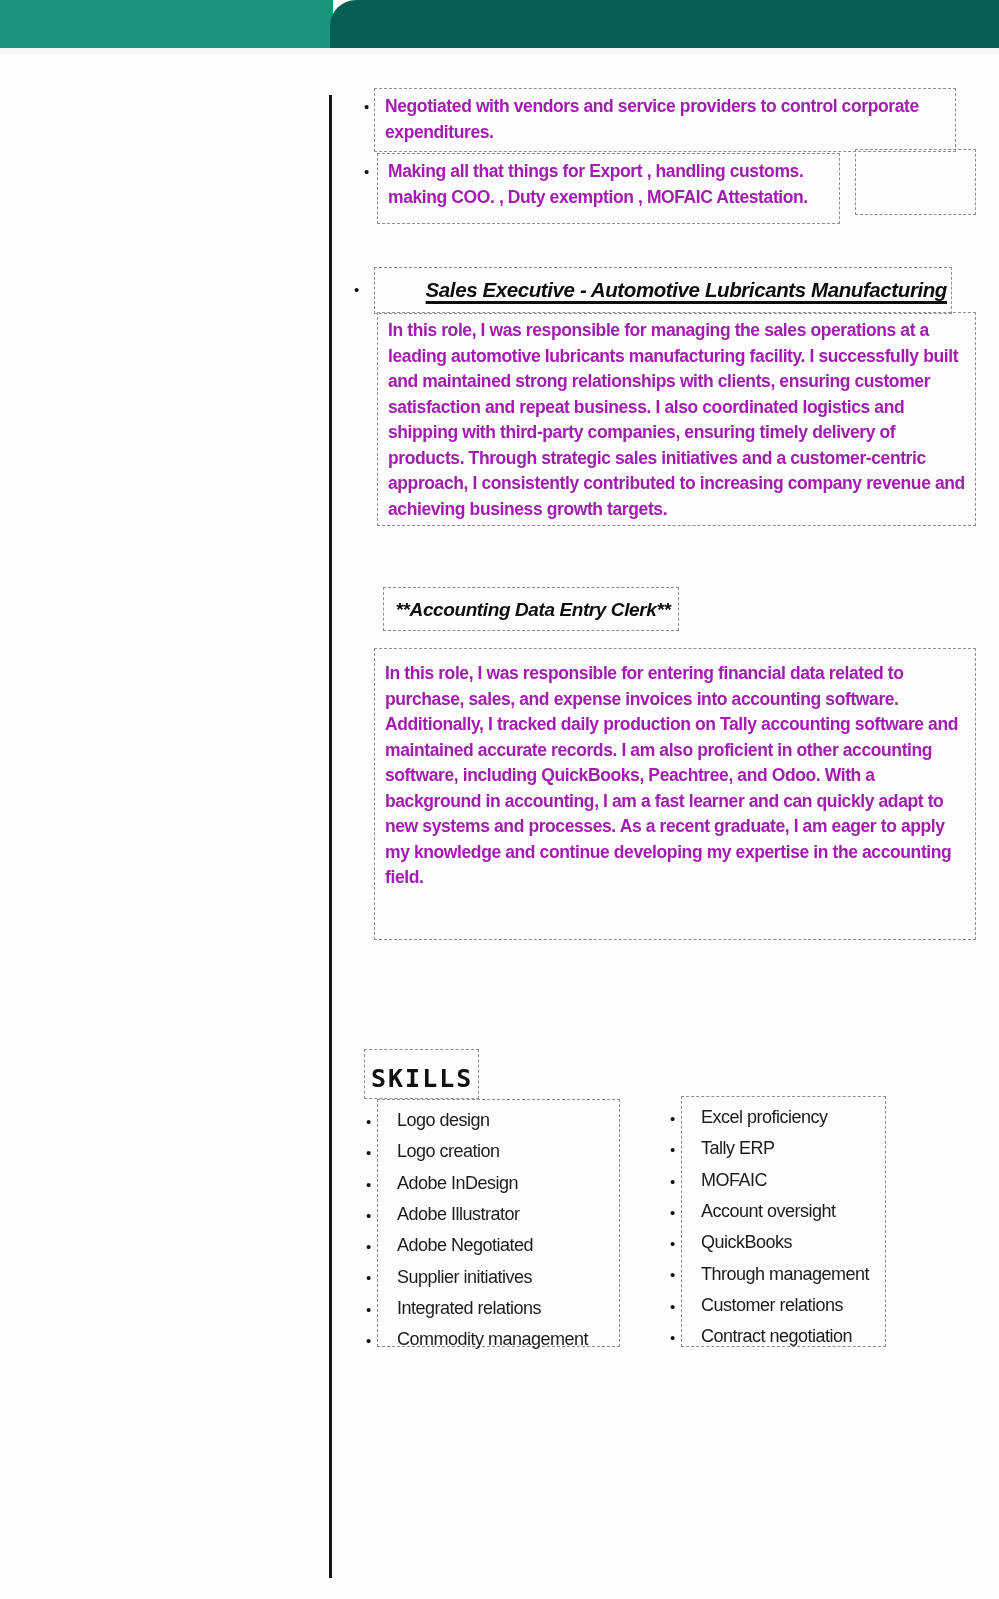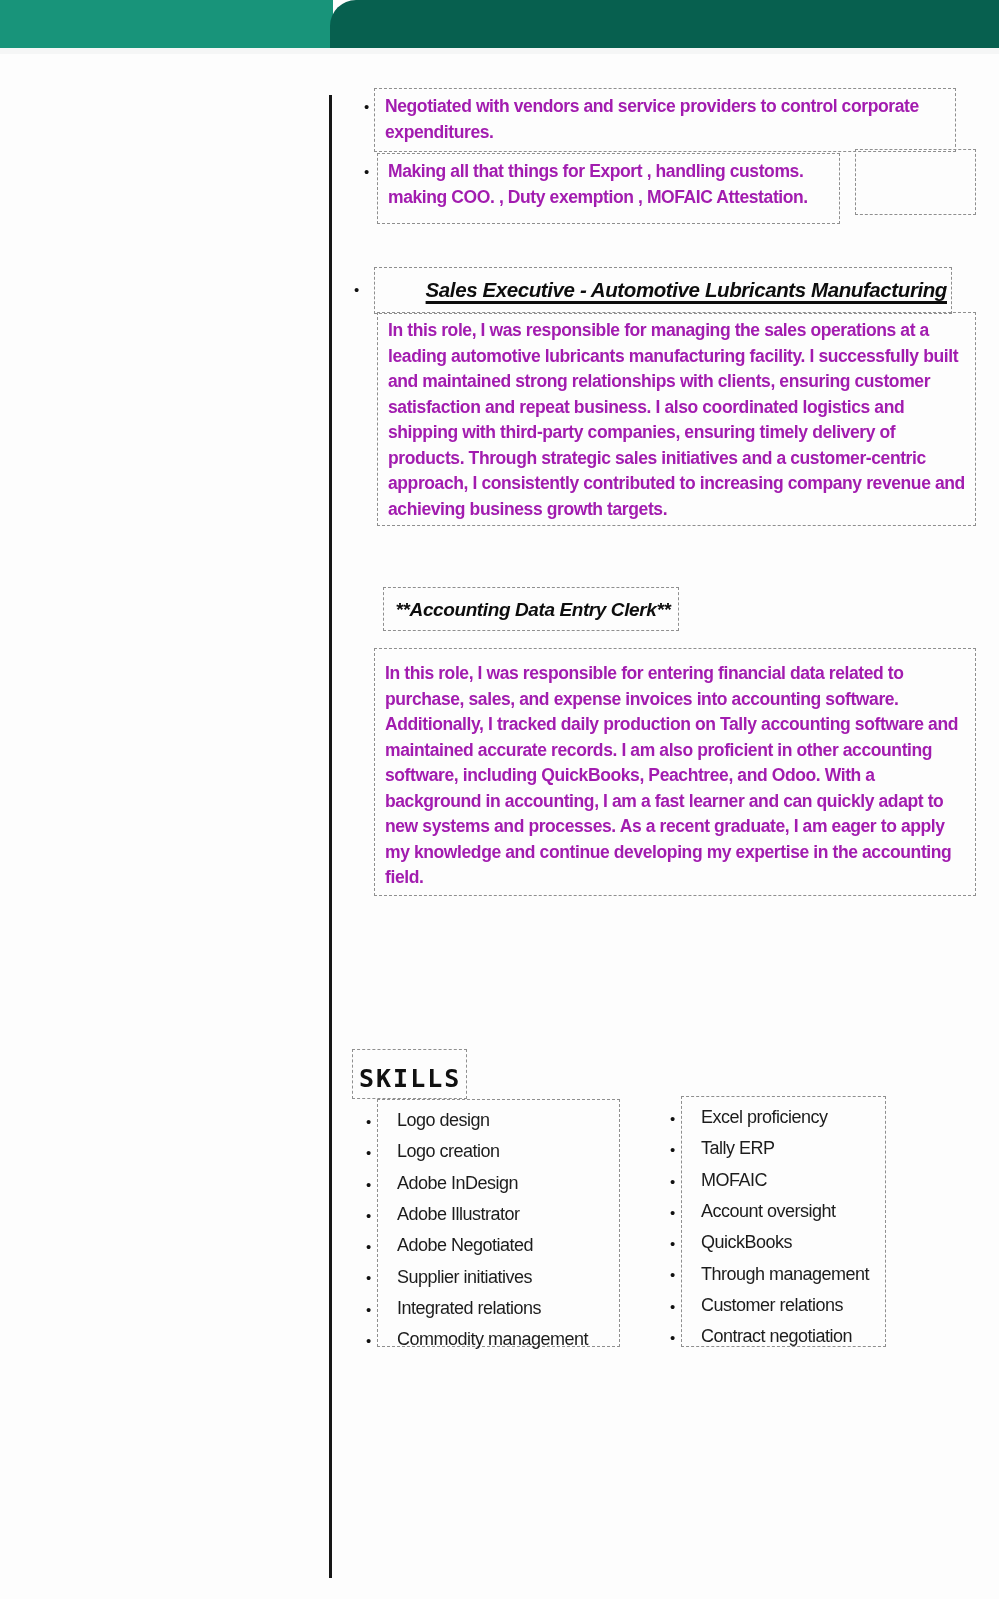--- a/index.html
+++ b/index.html
@@ -79,25 +79,25 @@
       <span class="u">Sales Executive - Automotive Lubricants Manufacturing</span>
     </div>
   </div>
   <div class="dashed" style="left:377px;top:312px;width:599px;height:214px;">
     <div class="body-text" style="width:578px;">In this role, I was responsible for managing the sales operations at a leading automotive lubricants manufacturing facility. I successfully built and maintained strong relationships with clients, ensuring customer satisfaction and repeat business. I also coordinated logistics and shipping with third-party companies, ensuring timely delivery of products. Through strategic sales initiatives and a customer-centric approach, I consistently contributed to increasing company revenue and achieving business growth targets.</div>
   </div>
 
   <div class="dashed" style="left:383px;top:587px;width:296px;height:44px;">
     <div class="h-role2">**Accounting Data Entry Clerk**</div>
   </div>
-  <div class="dashed" style="left:374px;top:648px;width:602px;height:248px;">
+  <div class="dashed" style="left:374px;top:648px;width:602px;height:292px;">
     <div class="body-text" style="width:582px;padding-top:12px;">In this role, I was responsible for entering financial data related to purchase, sales, and expense invoices into accounting software. Additionally, I tracked daily production on Tally accounting software and maintained accurate records. I am also proficient in other accounting software, including QuickBooks, Peachtree, and Odoo. With a background in accounting, I am a fast learner and can quickly adapt to new systems and processes. As a recent graduate, I am eager to apply my knowledge and continue developing my expertise in the accounting field.</div>
   </div>
 
-  <div class="dashed" style="left:352px;top:1049px;width:115px;height:50px;">
+  <div class="dashed" style="left:364px;top:1049px;width:115px;height:50px;">
     <div class="skills-h">SKILLS</div>
   </div>
 
   <div class="dashed list-pad" style="left:377px;top:1099px;width:243px;height:248px;">
     <div class="skill-item">
         <span class="bullet">•</span>
         <span>Logo design</span>
       </div>
     <div class="skill-item">
         <span class="bullet">•</span>

